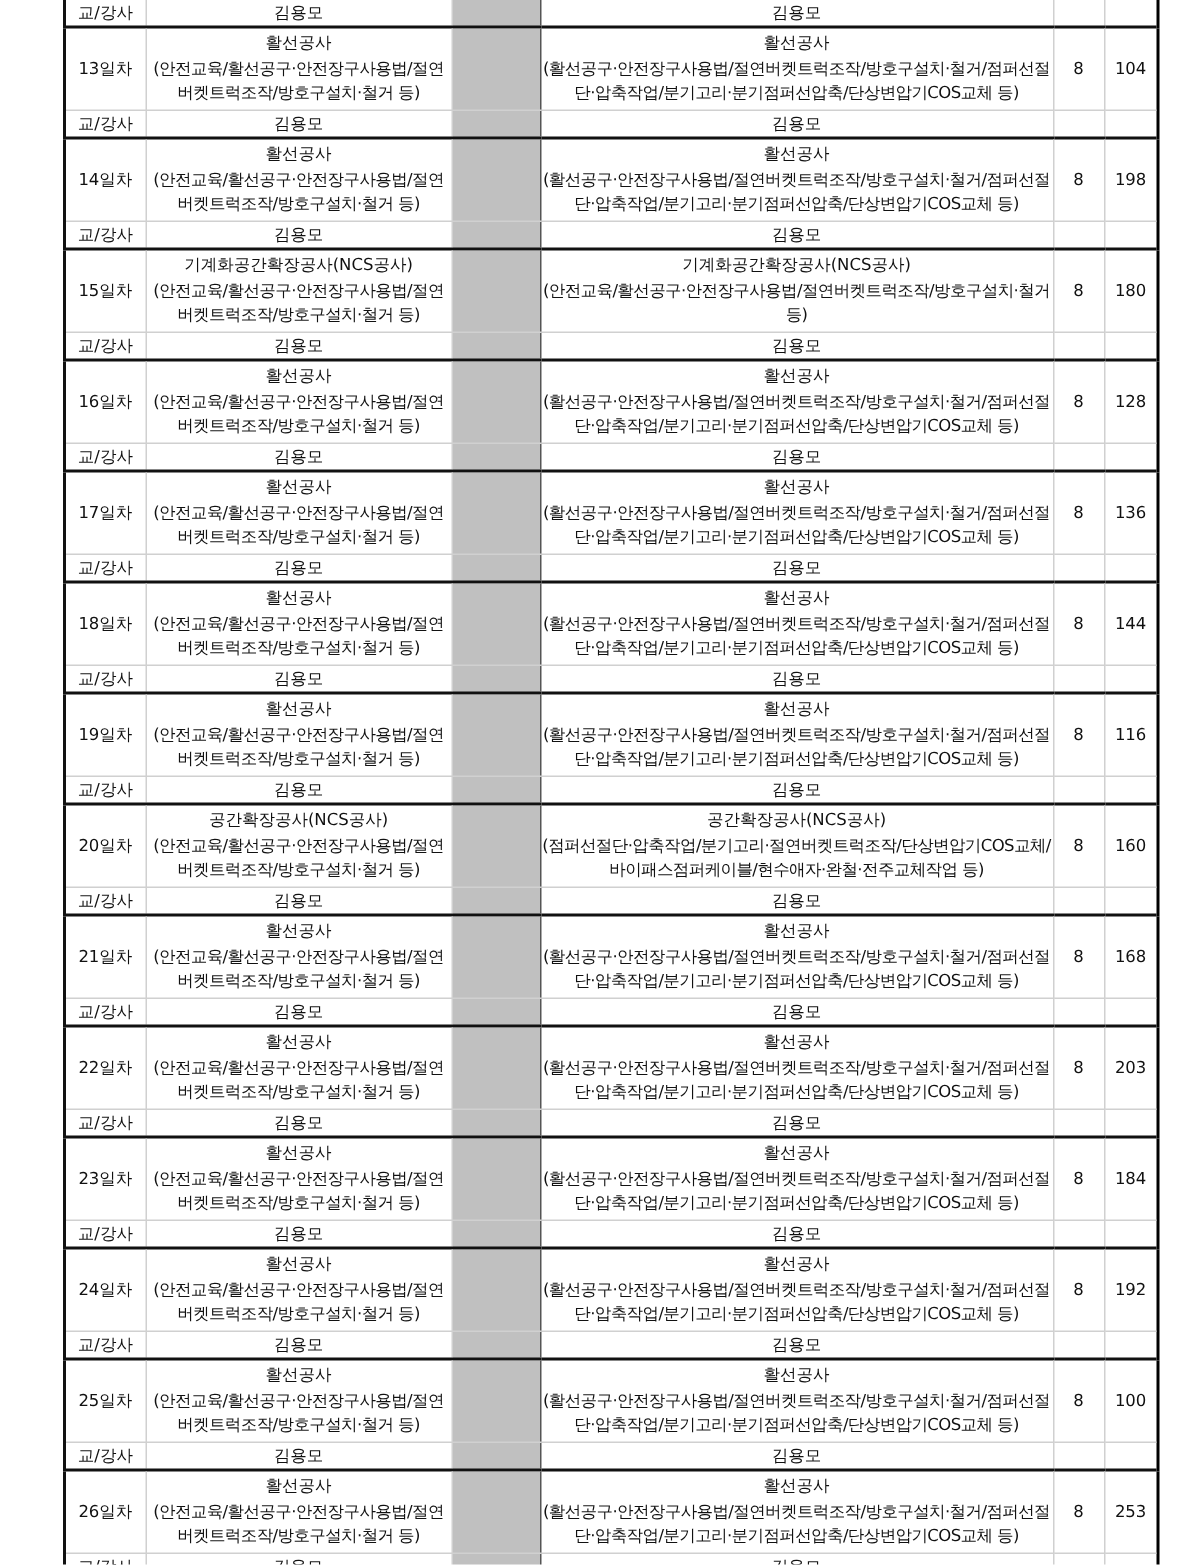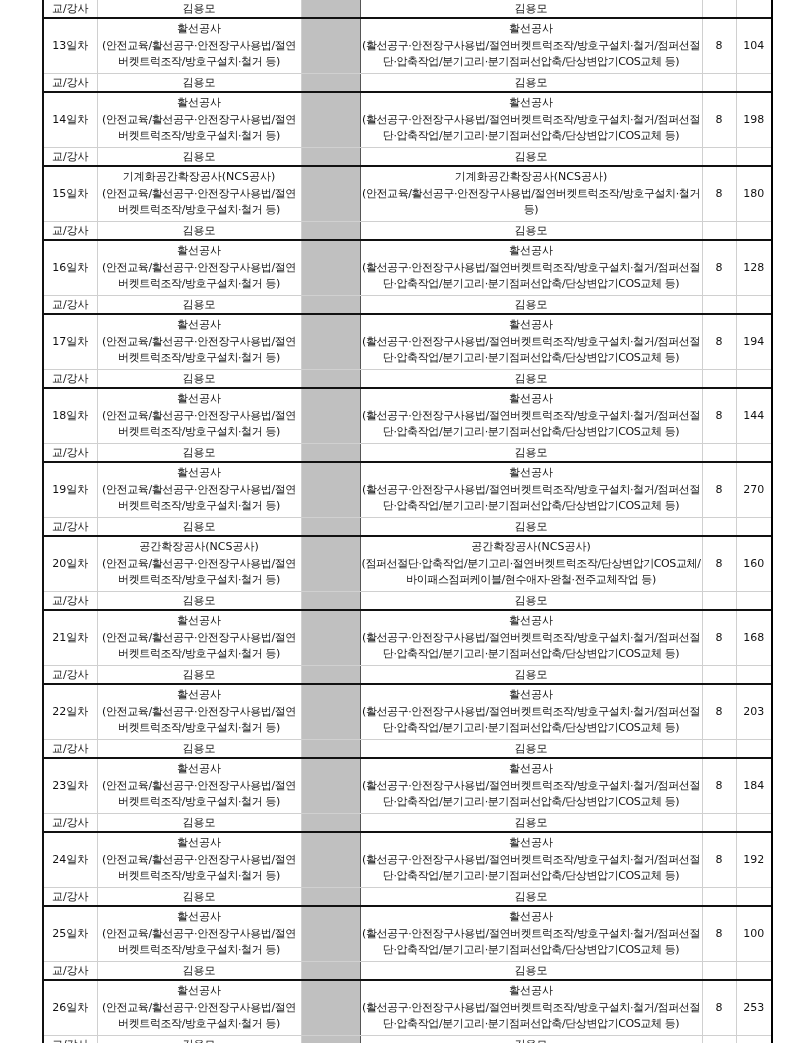--- a/index.html
+++ b/index.html
@@ -134,21 +134,21 @@
           <td>
             <div>활선공사</div>
             <div class="desc">(안전교육/활선공구·안전장구사용법/절연버켓트럭조작/방호구설치·철거 등)</div>
           </td>
           <td class="gray"></td>
           <td>
             <div>활선공사</div>
             <div class="desc">(활선공구·안전장구사용법/절연버켓트럭조작/방호구설치·철거/점퍼선절단·압축작업/분기고리·분기점퍼선압축/단상변압기COS교체 등)</div>
           </td>
           <td>8</td>
-          <td class="cum">194</td>
+          <td class="cum">136</td>
         </tr>
         <tr class="instr">
           <td class="lbl">교/강사</td>
           <td>김용모</td>
           <td class="gray"></td>
           <td>김용모</td>
           <td></td>
           <td class="cum"></td>
         </tr>
         <tr class="content">
@@ -178,21 +178,21 @@
           <td>
             <div>활선공사</div>
             <div class="desc">(안전교육/활선공구·안전장구사용법/절연버켓트럭조작/방호구설치·철거 등)</div>
           </td>
           <td class="gray"></td>
           <td>
             <div>활선공사</div>
             <div class="desc">(활선공구·안전장구사용법/절연버켓트럭조작/방호구설치·철거/점퍼선절단·압축작업/분기고리·분기점퍼선압축/단상변압기COS교체 등)</div>
           </td>
           <td>8</td>
-          <td class="cum">270</td>
+          <td class="cum">116</td>
         </tr>
         <tr class="instr">
           <td class="lbl">교/강사</td>
           <td>김용모</td>
           <td class="gray"></td>
           <td>김용모</td>
           <td></td>
           <td class="cum"></td>
         </tr>
         <tr class="content">

